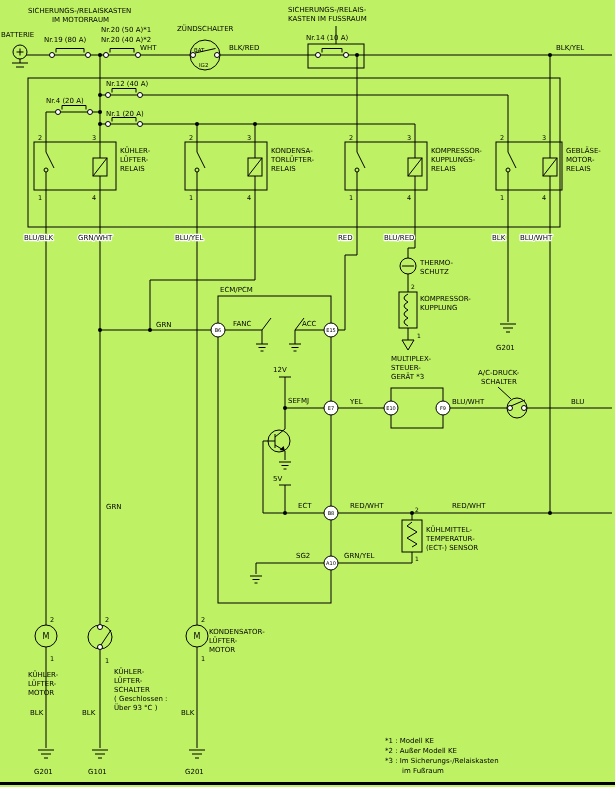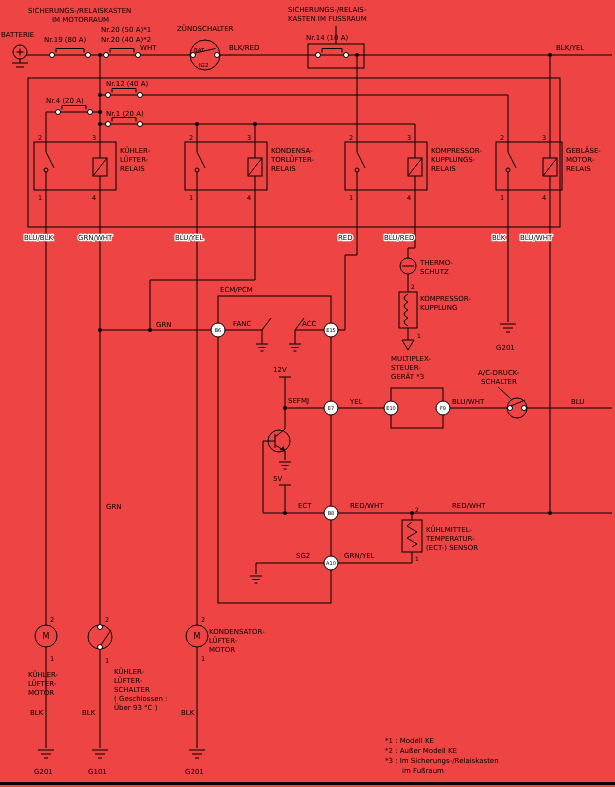--- a/index.html
+++ b/index.html
@@ -1,16 +1,16 @@
 <!DOCTYPE html>
 <html><head>
 <meta charset="utf-8">
 <style>
   html,body{margin:0;padding:0;background:#fff}
-  .page{width:615px;height:787px;position:relative;background:#ef4444}
+  .page{width:615px;height:787px;position:relative;background:#bef264}
   svg{display:block}
   svg path, svg line, svg rect, svg circle, svg polyline, svg polygon{stroke:#000;fill:none;stroke-width:1}
   svg .dot{fill:#000;stroke:none}
   svg .wfill{fill:#fff}
   svg .solid{fill:#000;stroke:none}
   svg text{stroke:none;fill:#000;font-family:"DejaVu Sans",sans-serif}
   .lbl{font-size:7px}
   .halo{paint-order:stroke;stroke:#fff;stroke-width:2.4px;stroke-linejoin:round}
   .num{font-size:6.5px}
   .sm{font-size:6px}

